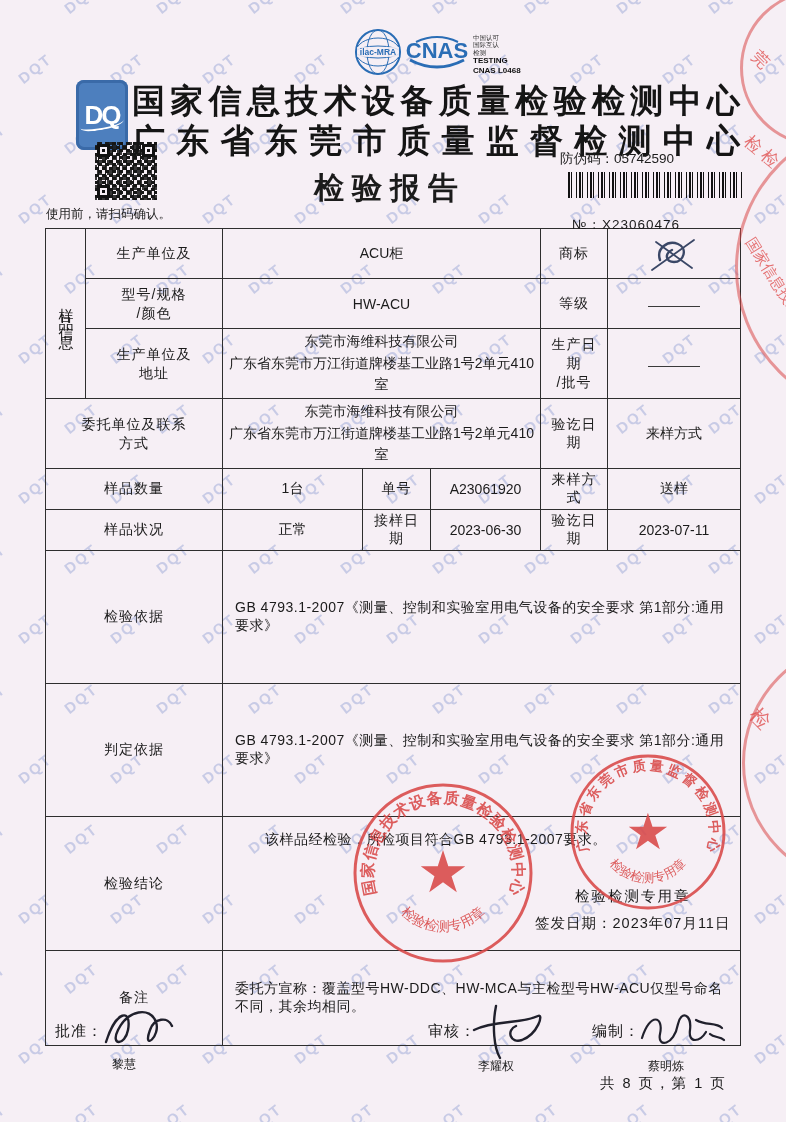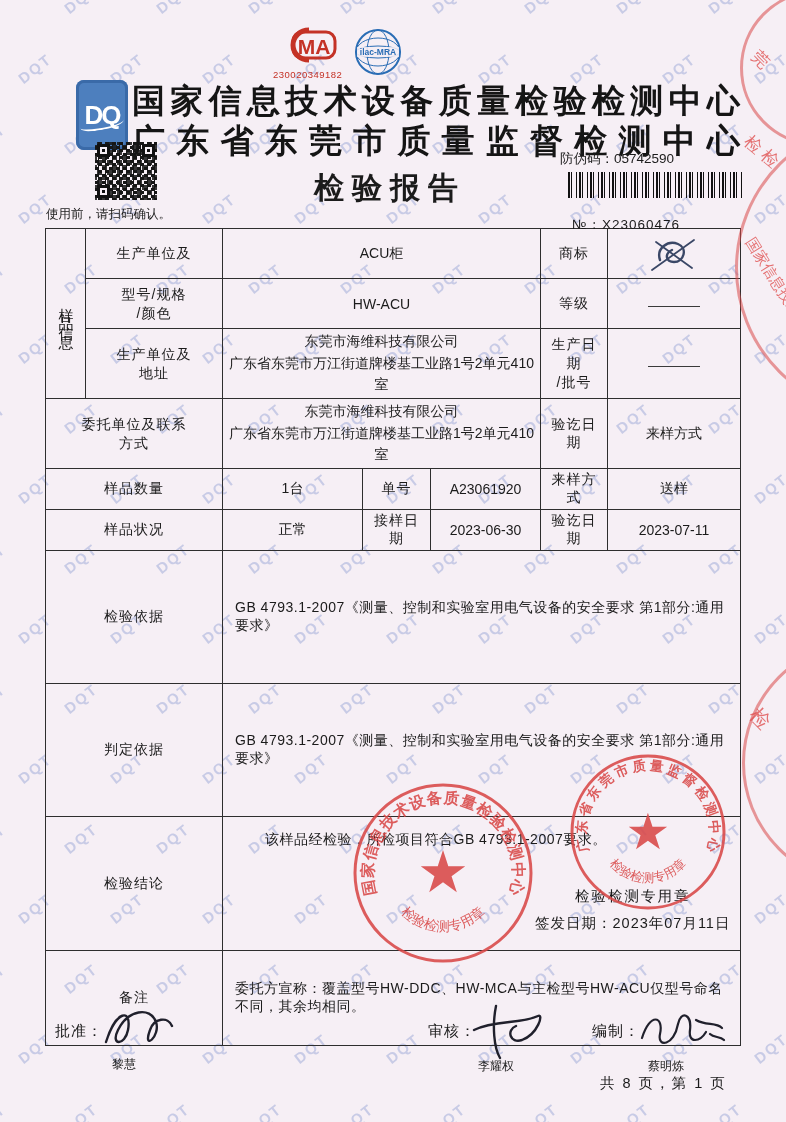--- a/index.html
+++ b/index.html
@@ -217,40 +217,46 @@
       <span class="wm" style="left: 62px; top: 1110px;">DQT</span>
       <span class="wm" style="left: 154px; top: 1110px;">DQT</span>
       <span class="wm" style="left: 246px; top: 1110px;">DQT</span>
       <span class="wm" style="left: 338px; top: 1110px;">DQT</span>
       <span class="wm" style="left: 430px; top: 1110px;">DQT</span>
       <span class="wm" style="left: 522px; top: 1110px;">DQT</span>
       <span class="wm" style="left: 614px; top: 1110px;">DQT</span>
       <span class="wm" style="left: 706px; top: 1110px;">DQT</span>
     </div>
 
-  <div class="abs" id="cma-wrap">
-    <svg width="58" height="38" viewBox="0 0 58 38">
-      <path d="M30,4 A16,15 0 1 0 30,34" fill="none" stroke="#c43226" stroke-width="5"></path>
-      <rect x="14" y="6" width="42" height="26" rx="9" fill="none" stroke="#c43226" stroke-width="3"></rect>
-      <text x="35" y="28" text-anchor="middle" font-size="21" font-weight="bold" fill="#c43226" font-family="Liberation Sans,DejaVu Sans,sans-serif">MA</text>
-    </svg>
-    <div id="cma-num">230020349182</div>
-  </div>
 
   <div class="abs" id="ilac-wrap">
     <svg width="48" height="48" viewBox="0 0 48 48">
       <circle cx="24" cy="24" r="22" fill="none" stroke="#2a6db5" stroke-width="2"></circle>
       <ellipse cx="24" cy="24" rx="22" ry="14" fill="none" stroke="#2a6db5" stroke-width="1"></ellipse>
       <ellipse cx="24" cy="24" rx="22" ry="6" fill="none" stroke="#2a6db5" stroke-width="1"></ellipse>
       <ellipse cx="24" cy="24" rx="11" ry="22" fill="none" stroke="#2a6db5" stroke-width="1"></ellipse>
       <rect x="3" y="19" width="42" height="10" fill="#f6eff5" opacity="0.85"></rect>
       <text x="24" y="27" text-anchor="middle" font-size="8.5" font-weight="bold" fill="#2a6db5" font-family="Liberation Sans,DejaVu Sans,sans-serif">ilac-MRA</text>
     </svg>
   </div>
 
+  <div class="abs" id="cnas-wrap">
+    <svg width="62" height="40" viewBox="0 0 62 40">
+      <text x="31" y="24" text-anchor="middle" font-size="22" font-weight="bold" fill="#2a6db5" font-family="Liberation Sans,DejaVu Sans,sans-serif">CNAS</text>
+      <path d="M4,26 Q31,40 58,26" fill="none" stroke="#2a6db5" stroke-width="3"></path>
+      <path d="M10,8 Q31,-2 52,8" fill="none" stroke="#2a6db5" stroke-width="2"></path>
+    </svg>
+    <div id="cnas-side">
+      <div class="cnas-cn">中国认可</div>
+      <div class="cnas-cn">国际互认</div>
+      <div class="cnas-cn">检测</div>
+      <div class="cnas-en">TESTING</div>
+      <div class="cnas-en">CNAS L0468</div>
+    </div>
+  </div>
 
   <div class="abs" id="dqt-logo">
     <span>DQ</span>
     <i id="dqt-swoosh"></i>
   </div>
   <div class="abs main-title" id="title1">国家信息技术设备质量检验检测中心</div>
   <div class="abs main-title" id="title2">广东省东莞市质量监督检测中心</div>
 
   <div class="abs" id="qr">
     <i class="finder" style="left:2px;top:2px;"></i>

